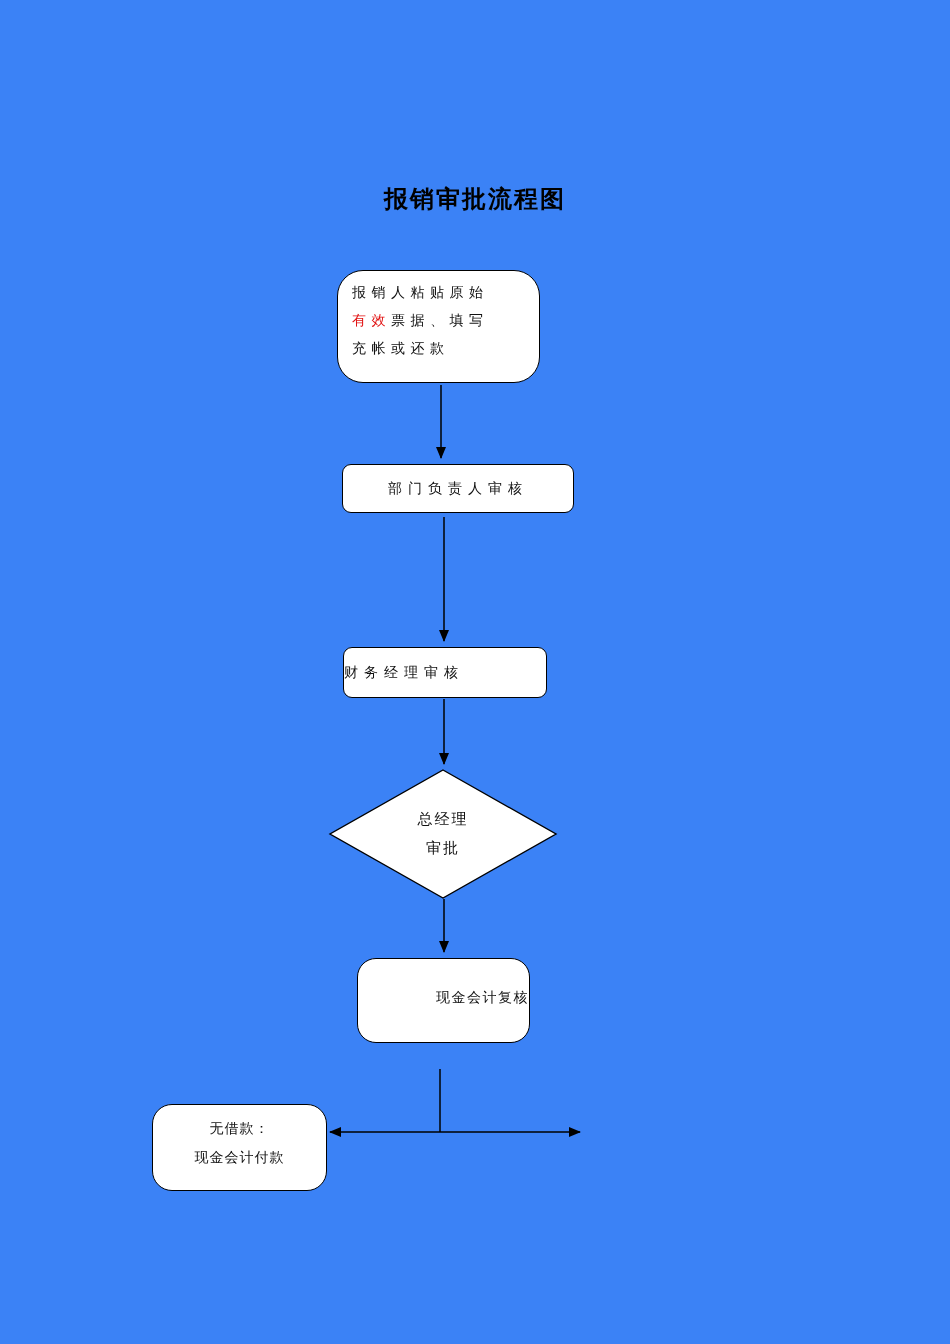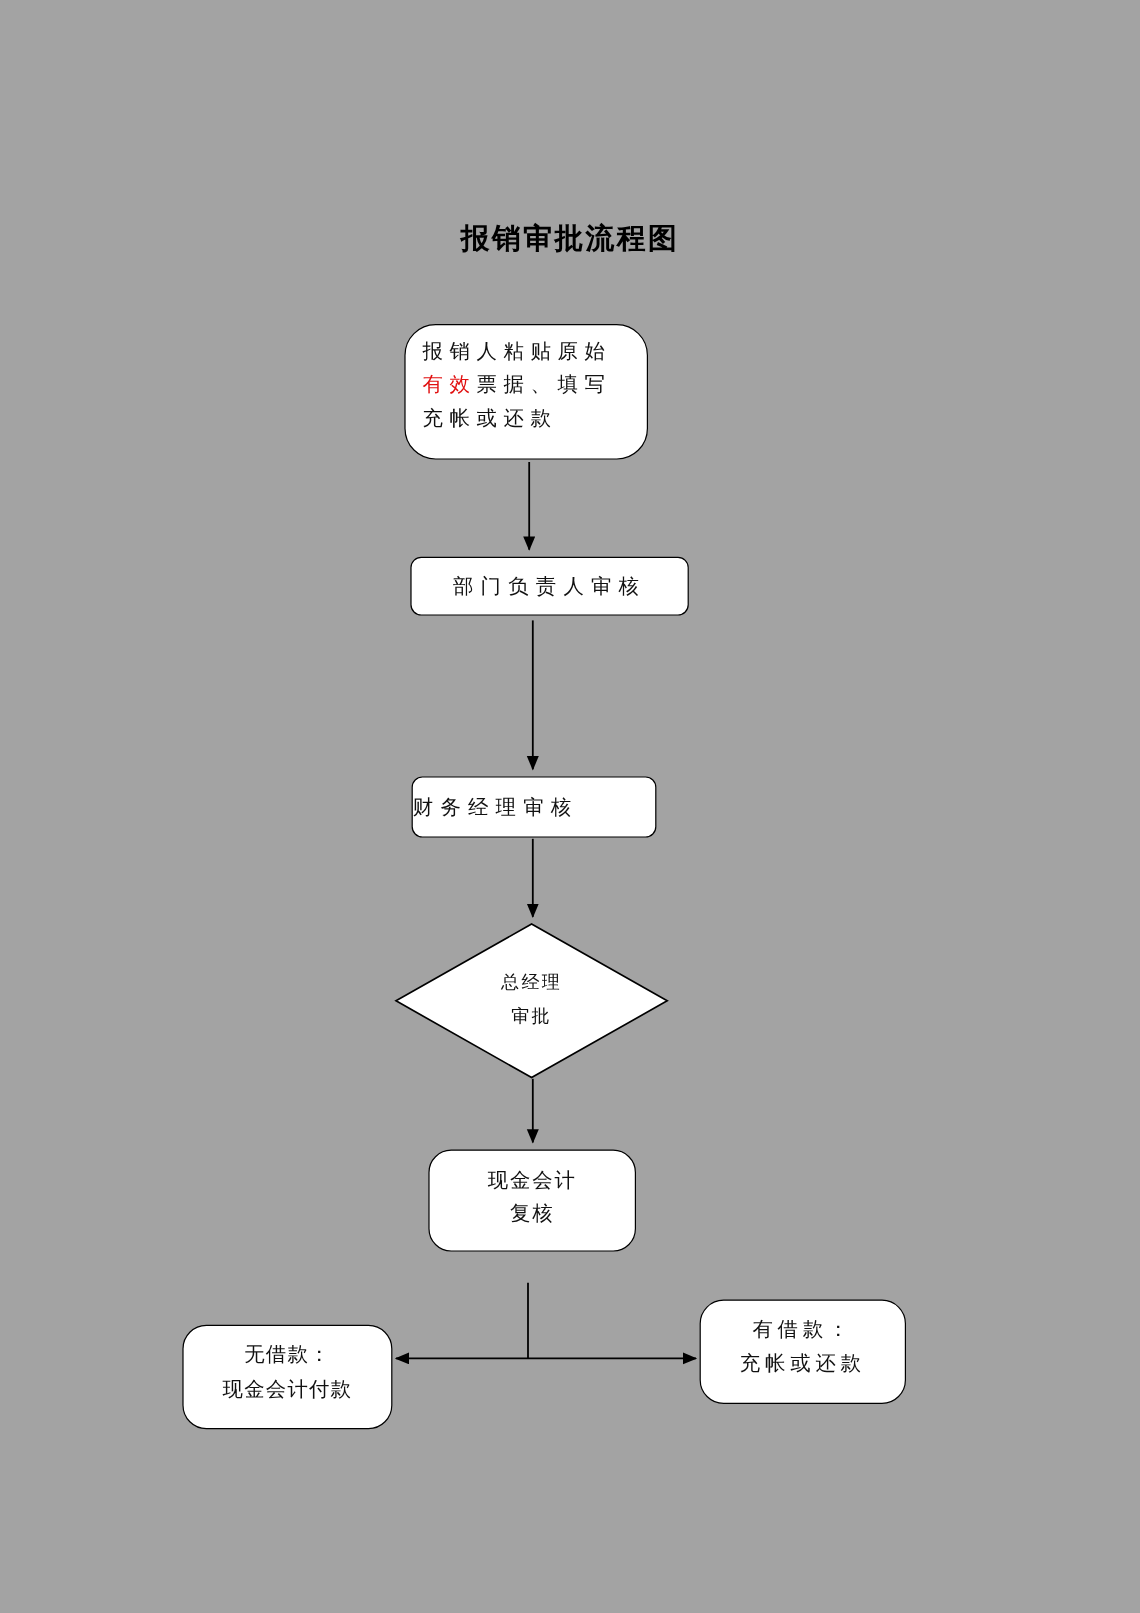--- a/index.html
+++ b/index.html
@@ -4,21 +4,21 @@
 <style>
   html, body {
     margin: 0;
     padding: 0;
     background: #ffffff;
   }
   .page {
     position: relative;
     width: 950px;
     height: 1344px;
-    background: #a3a3a3;
+    background: #3b82f6;
     font-family: "Liberation Serif", serif;
     color: #111111;
     overflow: hidden;
   }
   .doc-title {
     position: absolute;
     top: 183px;
     left: 0;
     width: 950px;
     text-align: center;
@@ -33,21 +33,21 @@
     top: 0;
     left: 0;
     width: 950px;
     height: 1344px;
   }
   .node {
     position: absolute;
     box-sizing: border-box;
     border: 1.4px solid #000000;
     background: #ffffff;
-    font-size: 17px;
+    font-size: 14px;
     line-height: 28px;
   }
   .node-start {
     left: 337px; top: 270px;
     width: 203px; height: 113px;
     border-radius: 26px;
     padding: 8px 0 0 14px;
     letter-spacing: 5.5px;
   }
   .node-dept {
@@ -70,21 +70,21 @@
     width: 226px;
     text-align: center;
     font-size: 15px;
     line-height: 29px;
     letter-spacing: 2px;
   }
   .node-cash {
     left: 357px; top: 958px;
     width: 173px; height: 85px;
     border-radius: 19px;
-    display: flex; flex-direction: column; align-items: center; justify-content: center;
+    display: flex; flex-direction: row; align-items: center; justify-content: flex-end;
     padding-bottom: 6px;
     letter-spacing: 1.5px;
     text-align: center;
   }
   .node-noloan {
     left: 152px; top: 1104px;
     width: 175px; height: 87px;
     border-radius: 20px;
     display: flex; flex-direction: column; align-items: center; justify-content: center;
     padding-bottom: 9px;
@@ -150,18 +150,14 @@
   <div class="node node-cash">
     <div>现金会计</div>
     <div>复核</div>
   </div>
 
   <div class="node node-noloan">
     <div>无借款：</div>
     <div>现金会计付款</div>
   </div>
 
-  <div class="node node-hasloan">
-    <div>有借款：</div>
-    <div>充帐或还款</div>
-  </div>
 
 </div>
 
 </body></html>

